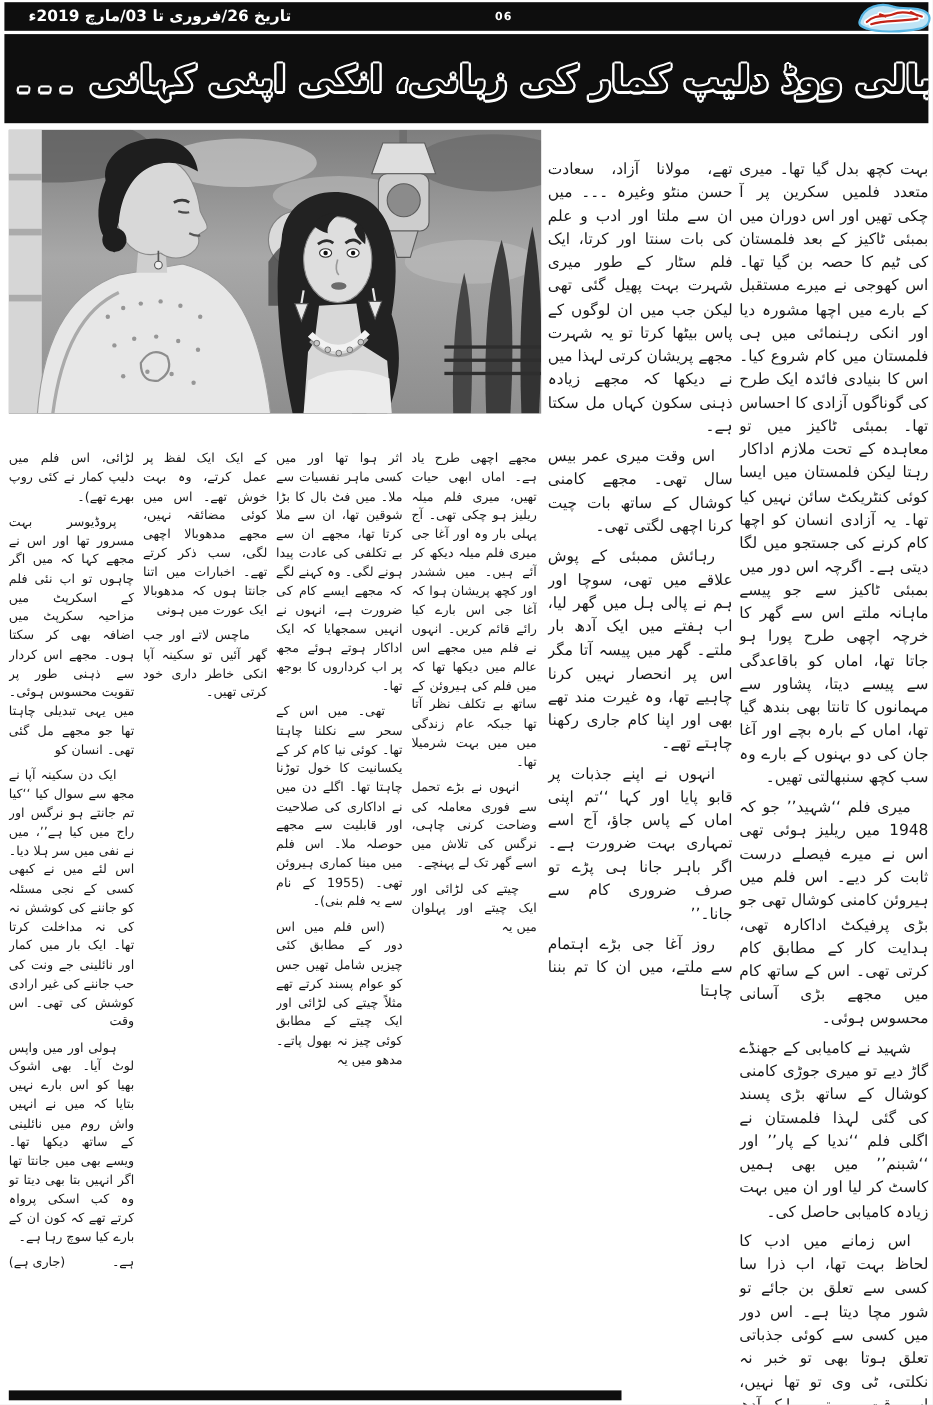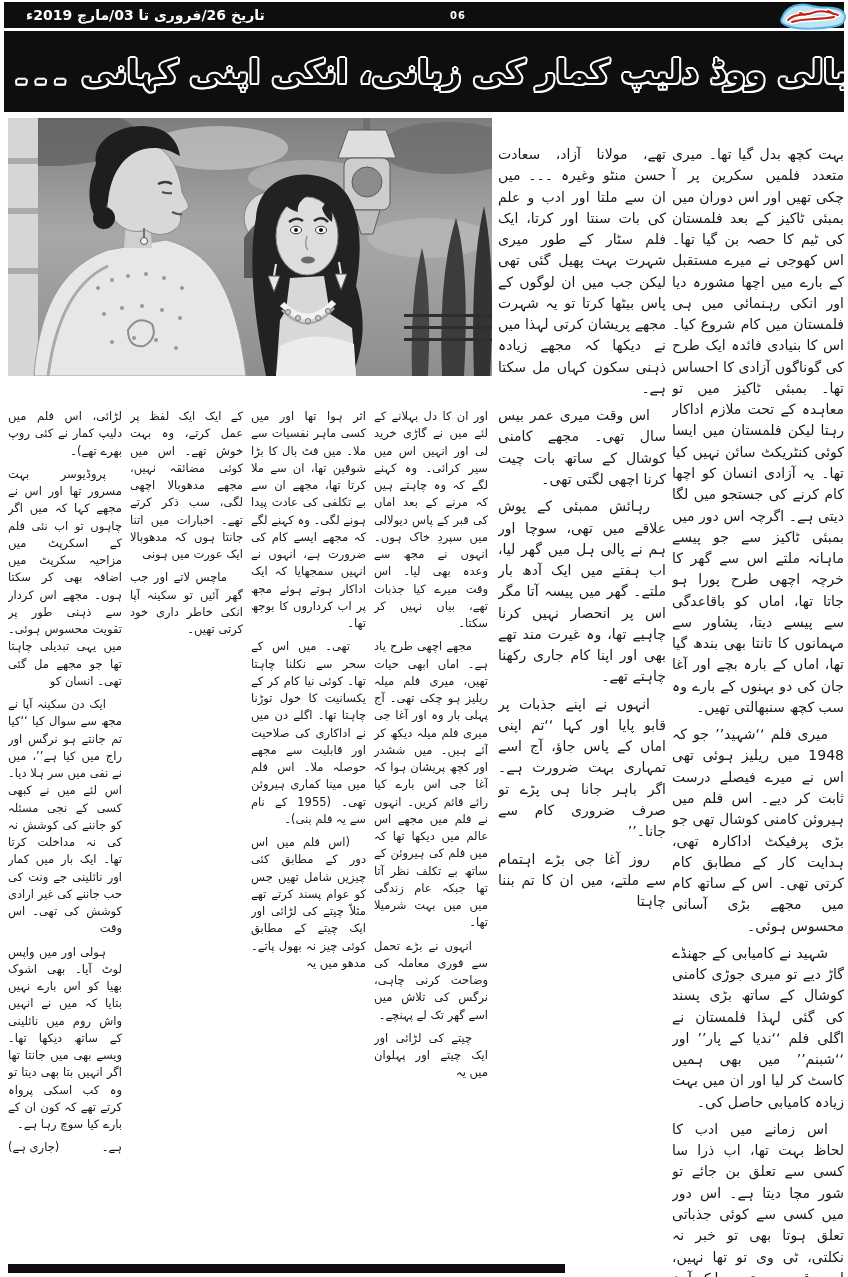--- a/index.html
+++ b/index.html
@@ -196,21 +196,20 @@
 
   <div class="col col-wide col2">
     <p>تھے، مولانا آزاد، سعادت حسن منٹو وغیرہ ۔۔۔ میں ان سے ملتا اور ادب و علم کی بات سنتا اور کرتا، ایک فلم سٹار کے طور میری شہرت بہت پھیل گئی تھی لیکن جب میں ان لوگوں کے پاس بیٹھا کرتا تو یہ شہرت مجھے پریشان کرتی لہذا میں نے دیکھا کہ مجھے زیادہ ذہنی سکون کہاں مل سکتا ہے۔</p>
     <p>اس وقت میری عمر بیس سال تھی۔ مجھے کامنی کوشال کے ساتھ بات چیت کرنا اچھی لگتی تھی۔</p>
     <p>رہائش ممبئی کے پوش علاقے میں تھی، سوچا اور ہم نے پالی ہل میں گھر لیا، اب ہفتے میں ایک آدھ بار ملتے۔ گھر میں پیسہ آتا مگر اس پر انحصار نہیں کرنا چاہیے تھا، وہ غیرت مند تھے بھی اور اپنا کام جاری رکھنا چاہتے تھے۔</p>
     <p>انہوں نے اپنے جذبات پر قابو پایا اور کہا ‘‘تم اپنی اماں کے پاس جاؤ، آج اسے تمہاری بہت ضرورت ہے۔ اگر باہر جانا ہی پڑے تو صرف ضروری کام سے جانا۔’’</p>
     <p>روز آغا جی بڑے اہتمام سے ملتے، میں ان کا تم بننا چاہتا</p>
   </div>
 
   <div class="col col-narrow col3">
-    <p>اور ان کا دل بہلانے کے لئے میں نے گاڑی خرید لی اور انہیں اس میں سیر کرائی۔ وہ کہنے لگے کہ وہ چاہتے ہیں کہ مرنے کے بعد اماں کی قبر کے پاس دیولالی میں سپردِ خاک ہوں۔ انہوں نے مجھ سے وعدہ بھی لیا۔ اس وقت میرے کیا جذبات تھے، بیاں نہیں کر سکتا۔</p>
     <p>مجھے اچھی طرح یاد ہے۔ اماں ابھی حیات تھیں، میری فلم میلہ ریلیز ہو چکی تھی۔ آج پہلی بار وہ اور آغا جی میری فلم میلہ دیکھ کر آئے ہیں۔ میں ششدر اور کچھ پریشان ہوا کہ آغا جی اس بارے کیا رائے قائم کریں۔ انہوں نے فلم میں مجھے اس عالم میں دیکھا تھا کہ میں فلم کی ہیروئن کے ساتھ بے تکلف نظر آتا تھا جبکہ عام زندگی میں میں بہت شرمیلا تھا۔</p>
     <p>انہوں نے بڑے تحمل سے فوری معاملہ کی وضاحت کرنی چاہی، نرگس کی تلاش میں اسے گھر تک لے پہنچے۔</p>
     <p>چیتے کی لڑائی اور ایک چیتے اور پہلوان میں یہ</p>
   </div>
 
   <div class="col col-narrow col4">
     <p>اثر ہوا تھا اور میں کسی ماہر نفسیات سے ملا۔ میں فٹ بال کا بڑا شوقین تھا، ان سے ملا کرتا تھا، مجھے ان سے بے تکلفی کی عادت پیدا ہونے لگی۔ وہ کہنے لگے کہ مجھے ایسے کام کی ضرورت ہے، انہوں نے انہیں سمجھایا کہ ایک اداکار ہوتے ہوئے مجھ پر اب کرداروں کا بوجھ تھا۔</p>
     <p>تھی۔ میں اس کے سحر سے نکلنا چاہتا تھا۔ کوئی نیا کام کر کے یکسانیت کا خول توڑنا چاہتا تھا۔ اگلے دن میں نے اداکاری کی صلاحیت اور قابلیت سے مجھے حوصلہ ملا۔ اس فلم میں مینا کماری ہیروئن تھی۔ (1955 کے نام سے یہ فلم بنی)۔</p>
     <p>(اس فلم میں اس دور کے مطابق کئی چیزیں شامل تھیں جس کو عوام پسند کرتے تھے مثلاً چیتے کی لڑائی اور ایک چیتے کے مطابق کوئی چیز نہ بھول پاتے۔ مدھو میں یہ</p>
   </div>

